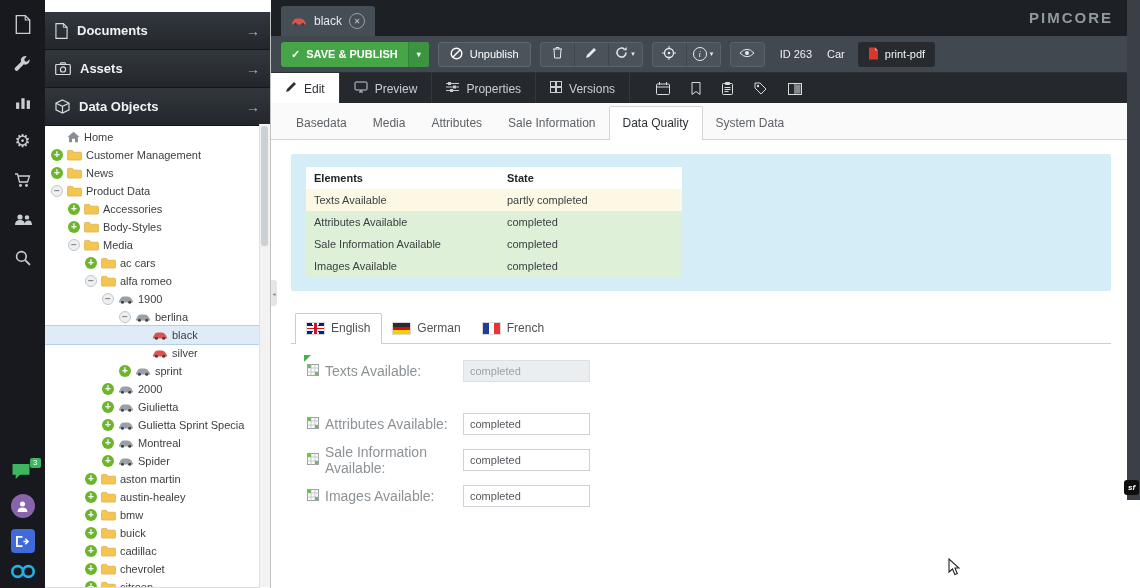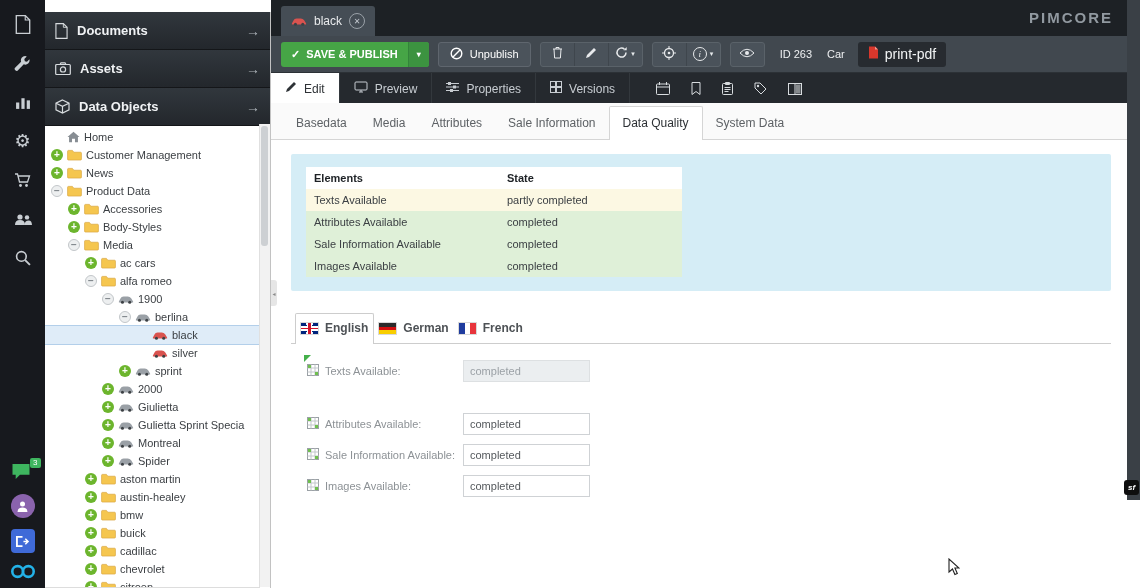--- a/index.html
+++ b/index.html
@@ -70,21 +70,21 @@
   .tgroup{display:flex;height:25px;background:#4a525a;border:1px solid #5a6269;border-radius:3px;
           align-items:stretch;box-sizing:border-box;}
   .tbtn{min-width:27px;padding:0 3px;display:flex;align-items:center;justify-content:center;color:#e6e9eb;
         border-right:1px solid #3f464d;cursor:pointer;}
   .tbtn:last-child{border-right:none;}
   .mcaret{font-size:7px;margin-left:3px;color:#e6e9eb;}
   .circle-i{width:12px;height:12px;border:1px solid #e8eaec;border-radius:50%;font-size:9px;font-style:italic;
             font-family:"Liberation Serif",serif;display:flex;align-items:center;justify-content:center;color:#e8eaec;}
   .meta{color:#eef0f2;font-size:11px;margin-left:6px;}
   .pdf-pill{background:#272b30;border-radius:3px;height:25px;display:flex;align-items:center;gap:6px;
-            padding:0 10px;color:#f2f4f5;font-size:14px;cursor:pointer;margin-left:4px;}
+            padding:0 10px;color:#f2f4f5;font-size:11px;cursor:pointer;margin-left:4px;}
 
   .subtoolbar{height:31px;background:#25292e;display:flex;align-items:stretch;}
   .vtabs-wrap{display:flex;align-items:stretch;}
   .vtab{display:flex;align-items:center;gap:7px;padding:0 14px;color:#c8cdd2;font-size:12px;
         border-right:1px solid #33383d;cursor:pointer;}
   .vtab.active{background:#fff;color:#2e3236;}
   .tool-icons{display:flex;align-items:center;gap:21px;margin-left:26px;color:#d8dcdf;}
   .ti{cursor:pointer;display:flex;}
 
   .content{position:absolute;top:103px;left:0;right:0;bottom:0;background:#fff;overflow:hidden;}
@@ -98,39 +98,39 @@
   .summary-title{color:#174b7e;font-size:15px;font-weight:bold;margin-bottom:10px;}
   .summary-table{width:376px;}
   .srow{display:flex;height:22px;align-items:center;font-size:11px;color:#3c4044;}
   .srow .sc1{width:193px;padding-left:8px;box-sizing:border-box;}
   .srow .sc2{flex:1;padding-left:8px;box-sizing:border-box;}
   .shead{background:#fff;font-weight:bold;color:#1d2125;}
   .warning{background:#fcf8e3;}
   .success{background:#dff0d8;}
 
   .lang-row{display:flex;align-items:flex-end;margin:22px 0 0;border-bottom:1px solid #cdcdcd;padding-left:4px;}
-  .ltab{display:flex;align-items:center;gap:7px;padding:7px 5px 8px;font-size:12px;color:#4e5256;cursor:pointer;font-weight:bold;}
+  .ltab{display:flex;align-items:center;gap:7px;padding:7px 11px 8px;font-size:12px;color:#4e5256;cursor:pointer;}
   .ltab.active{background:#fff;border:1px solid #cdcdcd;border-bottom:none;margin-bottom:-1px;
                padding-bottom:9px;border-radius:2px 2px 0 0;}
   .flag{width:17px;height:11px;display:inline-block;box-shadow:0 0 0 1px rgba(0,0,0,.15);flex:0 0 17px;}
   .flag-uk{background:
       linear-gradient(to bottom, transparent 42%, #cf142b 42%, #cf142b 58%, transparent 58%),
       linear-gradient(to right, transparent 43%, #cf142b 43%, #cf142b 57%, transparent 57%),
       linear-gradient(to bottom, transparent 30%, #fff 30%, #fff 70%, transparent 70%),
       linear-gradient(to right, transparent 35%, #fff 35%, #fff 65%, transparent 65%),
       linear-gradient(62deg, transparent 46%, rgba(255,255,255,.95) 46%, rgba(255,255,255,.95) 54%, transparent 54%),
       linear-gradient(-62deg, transparent 46%, rgba(255,255,255,.95) 46%, rgba(255,255,255,.95) 54%, transparent 54%),
       #00247d;}
   .flag-de{background:linear-gradient(to bottom, #2b2b2b 0 33%, #d20f0f 33% 66%, #f8ce00 66% 100%);}
   .flag-fr{background:linear-gradient(to right, #1f3c9e 0 33%, #fff 33% 66%, #e8343c 66% 100%);}
 
   .fields{padding:16px 0 0 16px;}
   .frow{display:flex;align-items:center;margin-bottom:9px;position:relative;}
   .frow.first{margin-bottom:31px;}
-  .flabel{width:150px;display:flex;align-items:center;gap:6px;color:#8d9296;font-size:11px;flex:0 0 150px;}
+  .flabel{width:150px;display:flex;align-items:center;gap:6px;color:#8d9296;font-size:14px;flex:0 0 150px;}
   .finput{width:127px;height:22px;border:1px solid #cfd2d5;font-size:11px;color:#54585c;padding:0 6px;
           display:flex;align-items:center;background:#fff;box-sizing:border-box;margin-left:6px;}
   .finput.readonly{background:#ebeef0;border-color:#dde0e2;color:#9ba1a6;}
   .dirty{position:absolute;left:-3px;top:-5px;width:0;height:0;border-top:7px solid #44b04a;
          border-right:7px solid transparent;}
 
   .collapse-handle{position:absolute;left:0;top:280px;width:6px;height:26px;background:#e6e6e6;
                    color:#8a8a8a;font-size:6px;display:flex;align-items:center;justify-content:center;
                    border-radius:0 3px 3px 0;cursor:pointer;z-index:3;}
   .cursor{position:absolute;left:948px;top:558px;z-index:9;pointer-events:none;}

